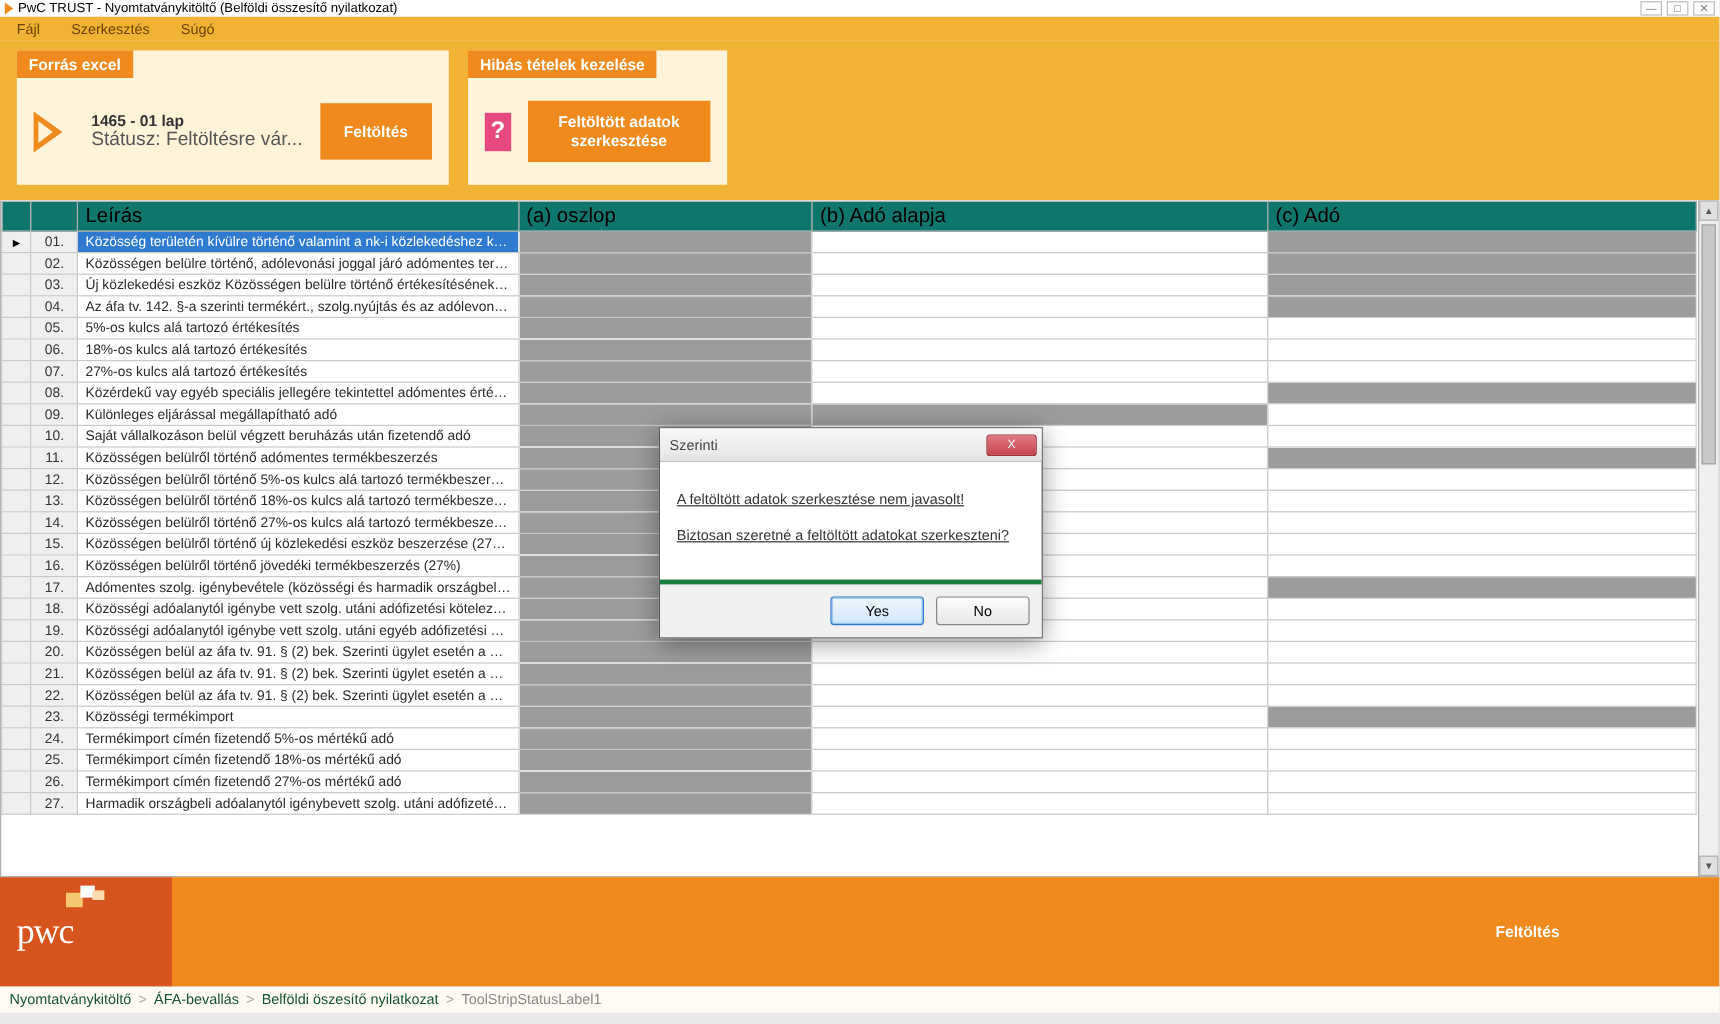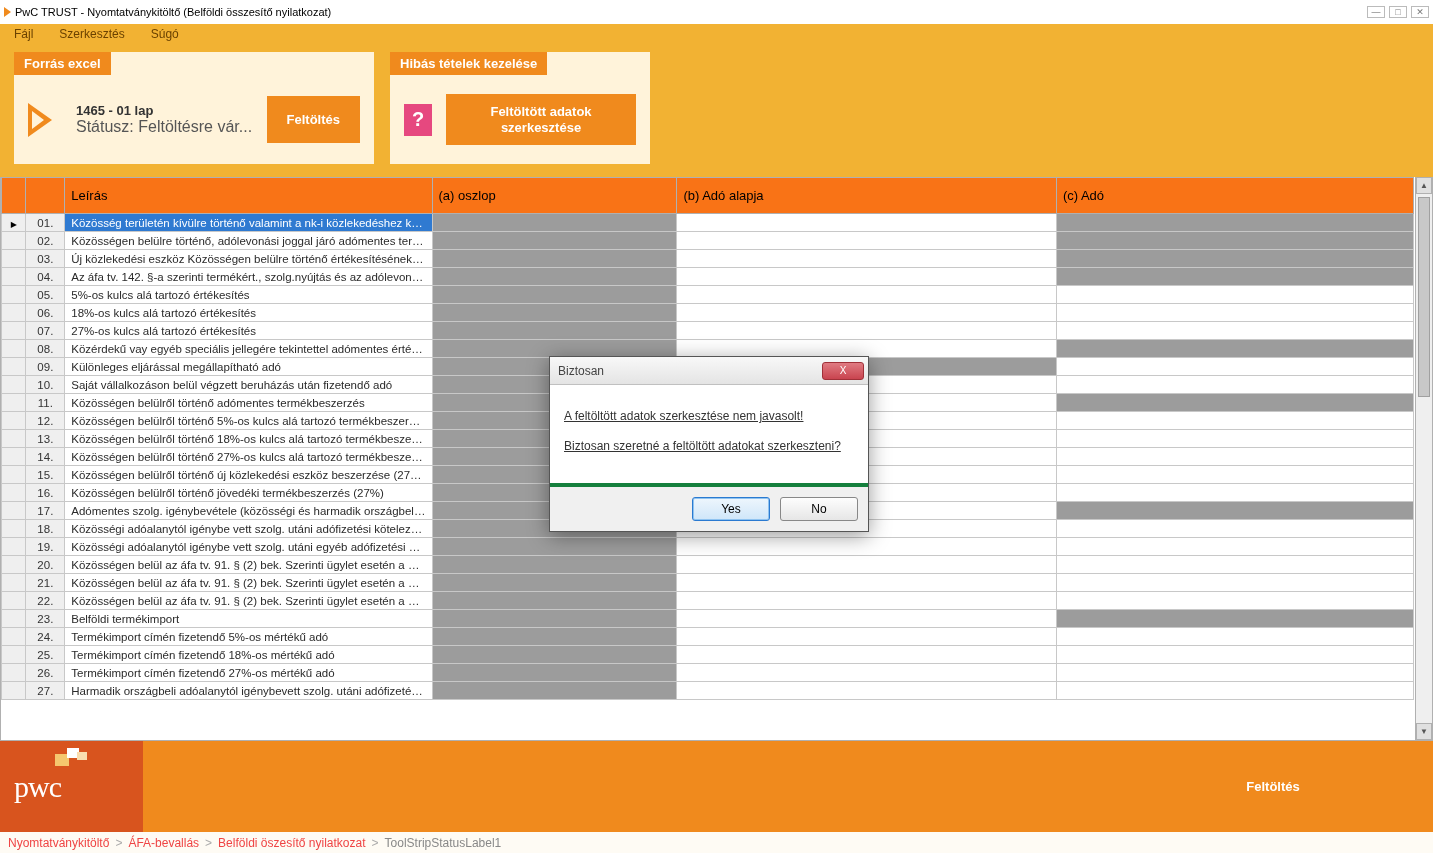--- a/index.html
+++ b/index.html
@@ -7,21 +7,21 @@
     margin: 0; padding: 0;
     width: 1433px; height: 853px;
     font-family: "Segoe UI", Tahoma, Arial, sans-serif;
     font-size: 12px;
     overflow: hidden;
     background: #e8e8e8;
   }
 
   
   .titlebar {
-    height: 24px;
+    height: 14px;
     background: #fff;
     color: #000;
     font-size: 11px;
     padding: 0 4px;
     display: flex;
     align-items: center;
     justify-content: space-between;
   }
   .titlebar .caret {
     width: 0; height: 0;
@@ -59,21 +59,21 @@
     gap: 16px;
     padding: 8px 14px 0 14px;
   }
   .panel {
     background: #fff3da;
     width: 360px;
     height: 112px;
     display: flex;
     flex-direction: column;
   }
-  .panel.narrow { width: 260px; }
+  .panel.narrow { width: 216px; }
   .panel-header {
     background: #f08a1d;
     color: #fff;
     font-weight: bold;
     font-size: 13px;
     padding: 4px 10px;
     width: fit-content;
   }
   .panel-body {
     display: flex;
@@ -143,28 +143,28 @@
     position: absolute;
     left: 0; top: 0; right: 18px; bottom: 0;
     overflow: hidden;
   }
   table.grid {
     border-collapse: collapse;
     width: 100%;
     table-layout: fixed;
   }
   .grid th {
-    background: #f97316;
+    background: #0f766e;
     border: 1px solid #b0b0b0;
     text-align: left;
     font-weight: normal;
-    font-size: 13px;
+    font-size: 17px;
     padding: 2px 6px;
     color: #000;
-    height: 36px;
+    height: 20px;
   }
   .grid td {
     border: 1px solid #c8c8c8;
     padding: 1px 6px;
     font-size: 11.5px;
     height: 18px;
     overflow: hidden;
     white-space: nowrap;
     text-overflow: ellipsis;
     color: #2a2a2a;
@@ -254,21 +254,21 @@
   .status {
     height: 22px;
     background: #fefbf4;
     color: #888;
     font-size: 12px;
     padding: 3px 8px;
     display: flex;
     align-items: center;
     gap: 6px;
   }
-  .status span.link { color: #ef4444; }
+  .status span.link { color: #14532d; }
   .status span.sep { color: #aaa; }
 
   
   .dialog {
     position: absolute;
     left: 549px; top: 356px;
     width: 320px;
     background: #fff;
     box-shadow: 0 4px 20px rgba(0,0,0,0.4);
     border: 1px solid #555;
@@ -559,21 +559,21 @@
             <td class="rowhdr"></td>
             <td class="num">22.</td>
             <td class="desc">Közösségen belül az áfa tv. 91. § (2) bek. Szerinti ügylet esetén a besze...</td>
             <td class="shaded"></td>
             <td class="white"></td>
             <td class="white"></td>
           </tr>
           <tr>
             <td class="rowhdr"></td>
             <td class="num">23.</td>
-            <td class="desc">Belföldi termékimport</td>
+            <td class="desc">Közösségi termékimport</td>
             <td class="shaded"></td>
             <td class="white"></td>
             <td class="shaded"></td>
           </tr>
           <tr>
             <td class="rowhdr"></td>
             <td class="num">24.</td>
             <td class="desc">Termékimport címén fizetendő 5%-os mértékű adó</td>
             <td class="shaded"></td>
             <td class="white"></td>
@@ -630,21 +630,21 @@
   <span class="sep">&gt;</span>
   <span class="link">ÁFA-bevallás</span>
   <span class="sep">&gt;</span>
   <span class="link">Belföldi öszesítő nyilatkozat</span>
   <span class="sep">&gt;</span>
   <span>ToolStripStatusLabel1</span>
 </div>
 
 <div class="dialog">
   <div class="dialog-title">
-    <span>Biztosan</span>
+    <span>Szerinti</span>
     <div class="dialog-close">X</div>
   </div>
   <div class="dialog-body">
     <p>A feltöltött adatok szerkesztése nem javasolt!</p>
     <p>Biztosan szeretné a feltöltött adatokat szerkeszteni?</p>
   </div>
   <div class="dialog-buttons">
     <button class="dlg-btn focus">Yes</button>
     <button class="dlg-btn">No</button>
   </div>

